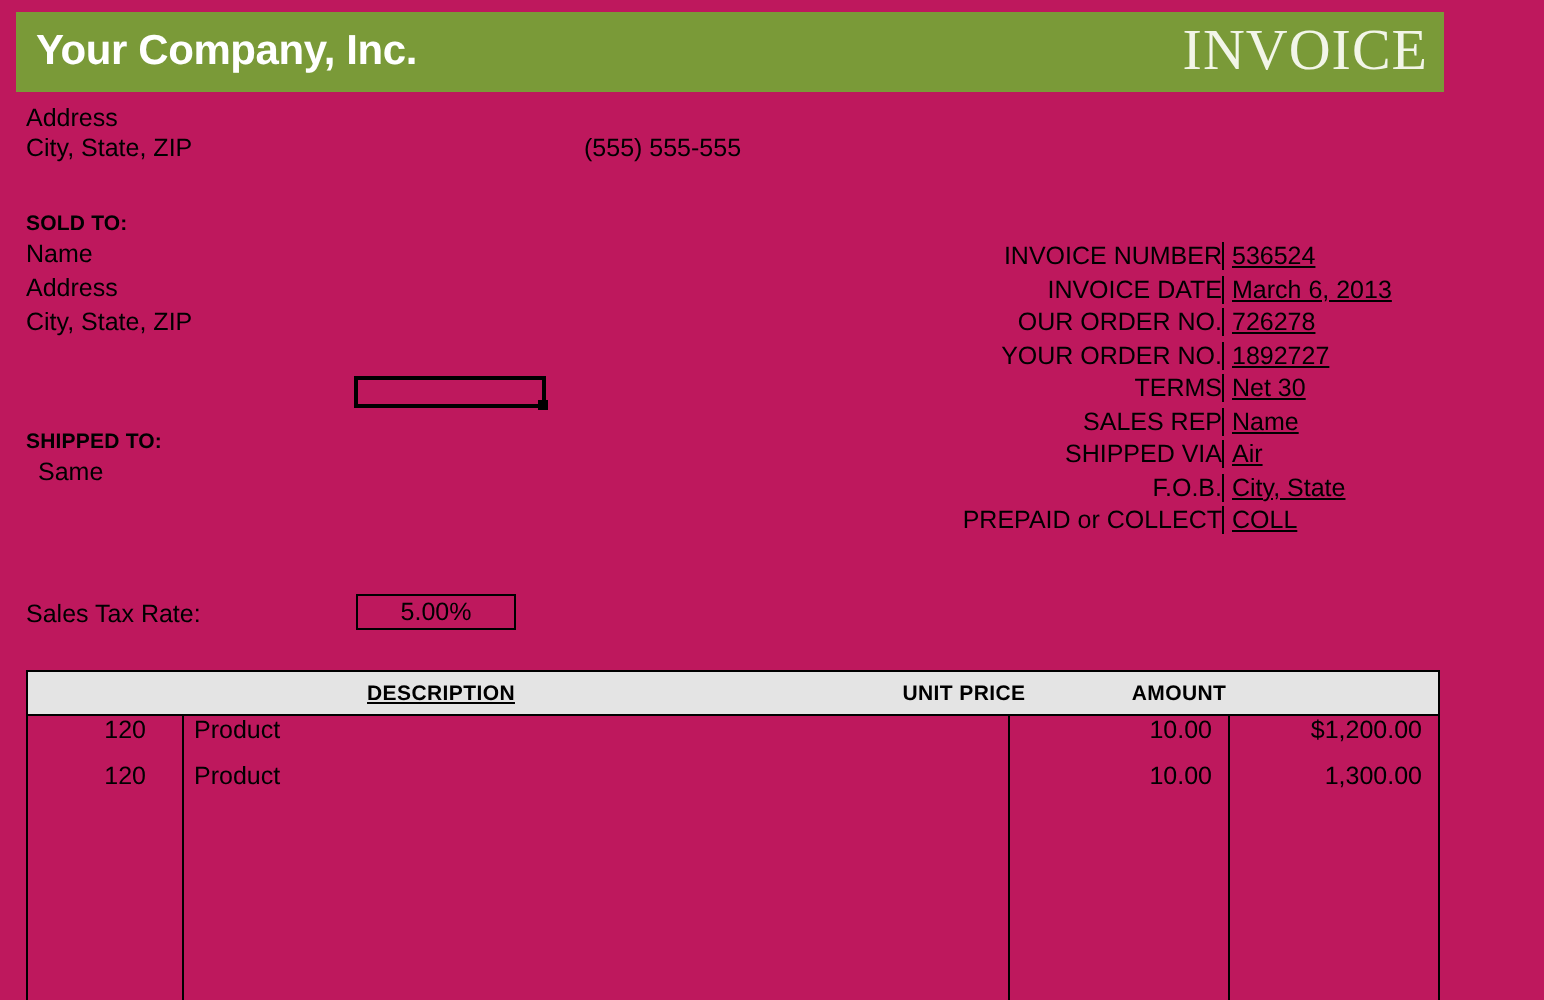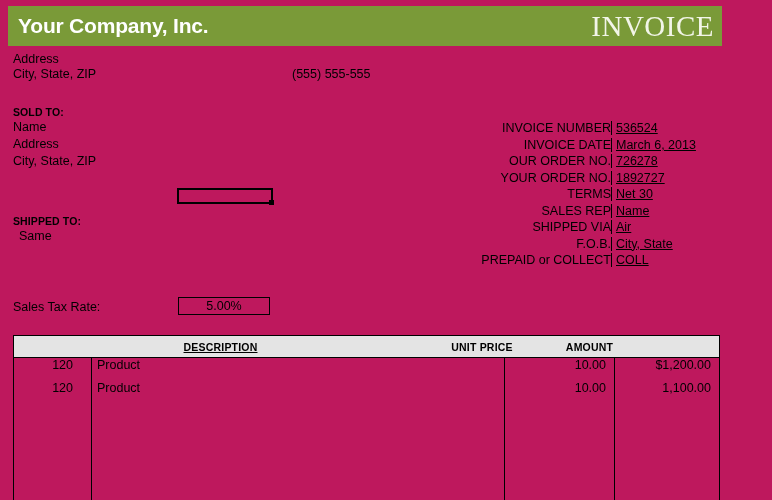--- a/index.html
+++ b/index.html
@@ -102,21 +102,21 @@
     height: 5px;
     background: #000000;
   }
 
   
   .taxrate-label { left: 13px; top: 300px; }
   .taxrate-box {
     position: absolute;
     left: 178px;
     top: 297px;
-    width: 92px;
+    width: 80px;
     height: 18px;
     border: 1px solid #000000;
     box-sizing: border-box;
     display: flex;
     align-items: center;
     justify-content: center;
     font-size: 12.5px;
   }
 
   
@@ -308,18 +308,18 @@
         <div class="cell-qty">120</div>
         <div class="cell-desc">Product</div>
         <div class="cell-price">10.00</div>
         <div class="cell-amt">$1,200.00</div>
       </div>
 
       <div class="item-row">
         <div class="cell-qty">120</div>
         <div class="cell-desc">Product</div>
         <div class="cell-price">10.00</div>
-        <div class="cell-amt">1,100.00</div>
+        <div class="cell-amt">1,300.00</div>
       </div>
     </div>
   </div>
 
 </div>
 
 </body></html>

